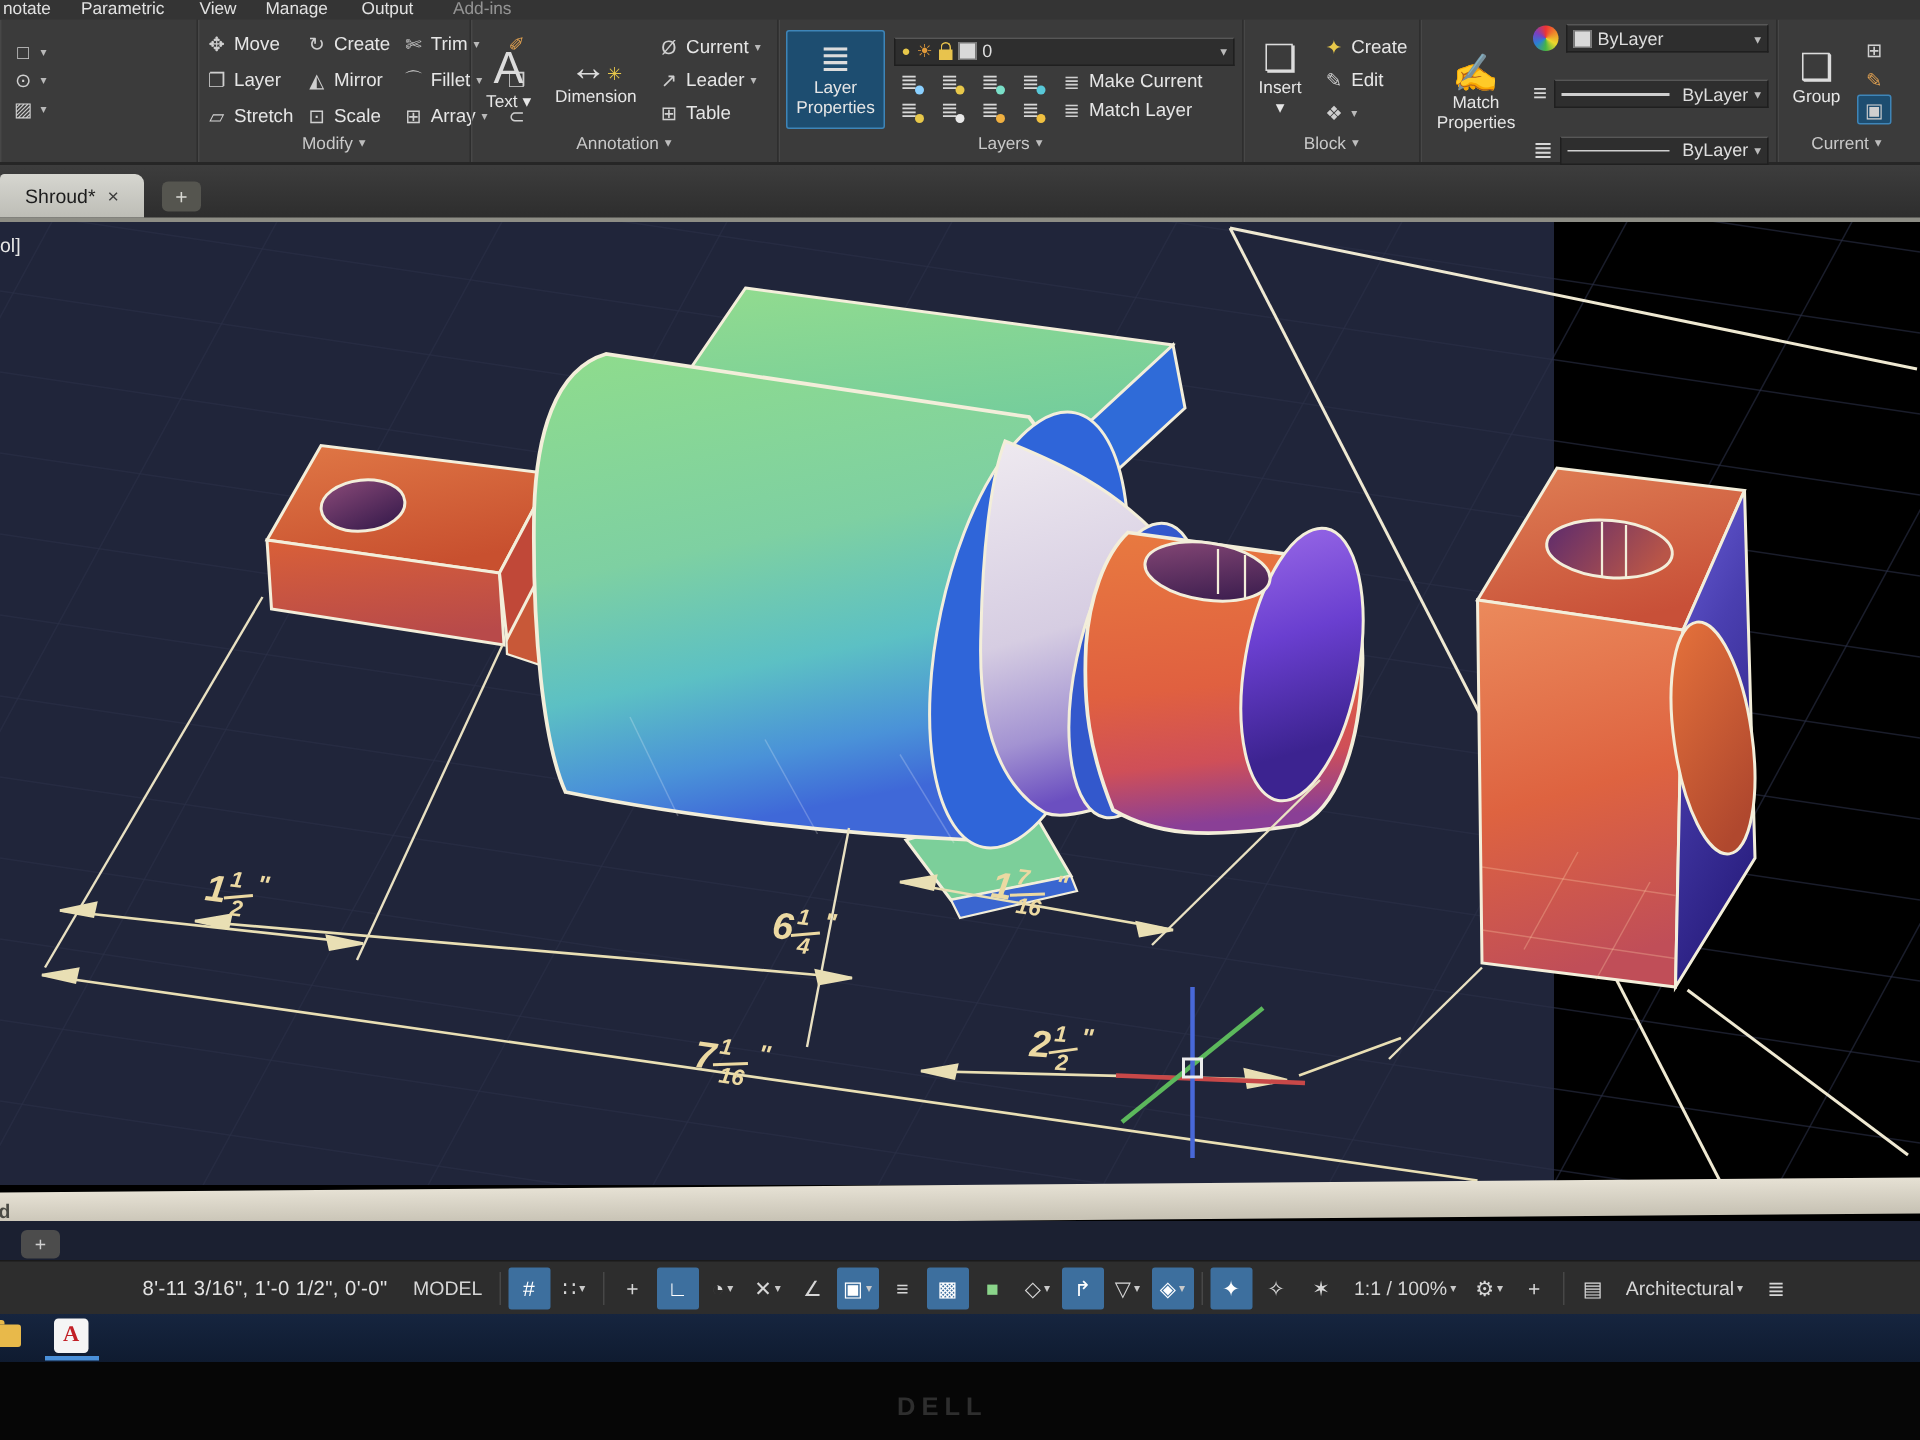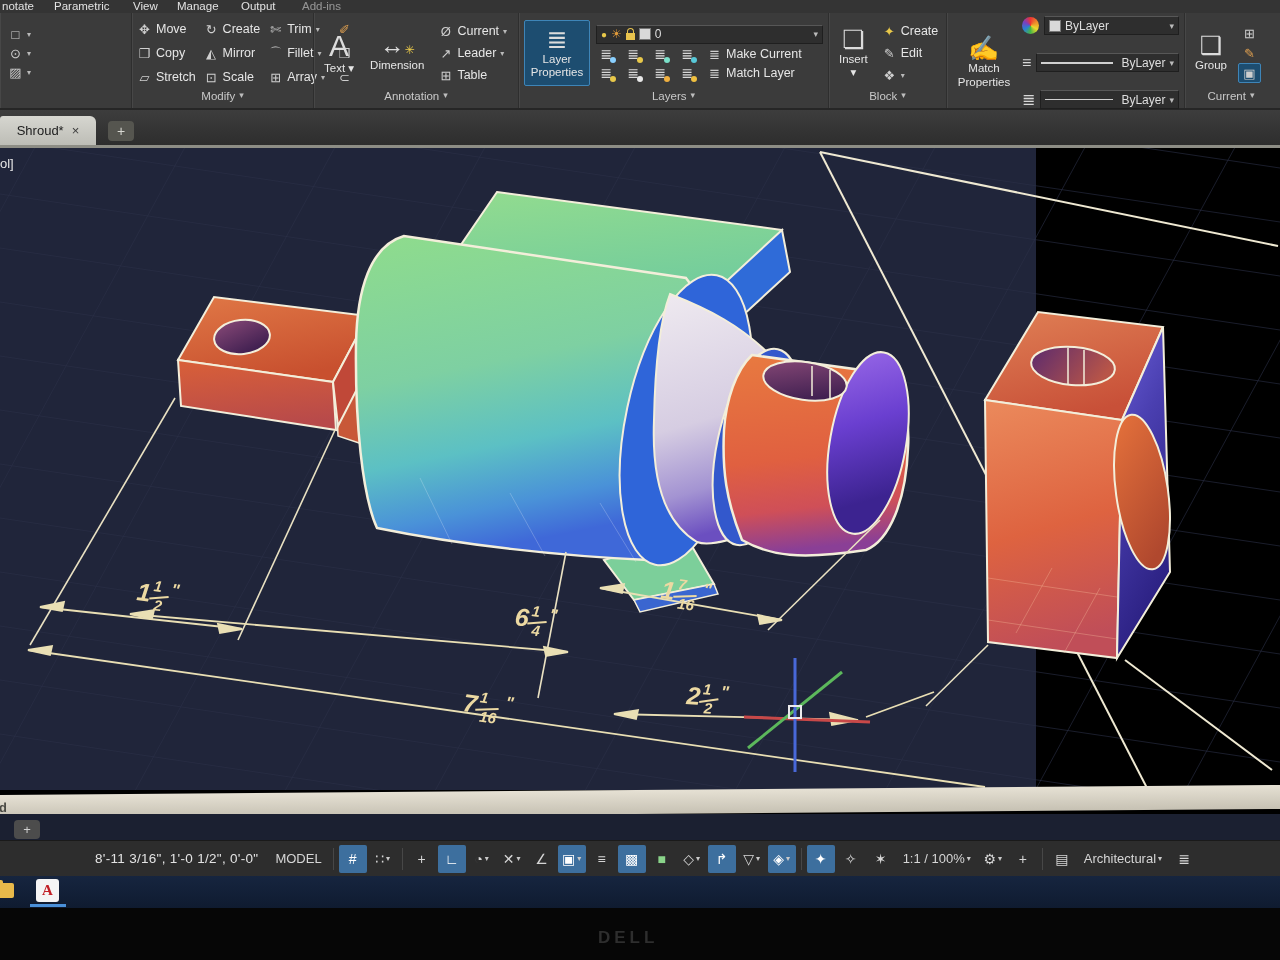--- a/index.html
+++ b/index.html
@@ -135,21 +135,21 @@
 
       <div class="panel" style="width:182px">
         <div class="pbody" style="padding-left:2px">
           <div class="grid3">
             <div class="rbtn">
                 <span class="ric">✥</span>
                 <span>Move</span>
               </div>
             <div class="rbtn">
                 <span class="ric">❐</span>
-                <span>Copy</span>
+                <span>Layer</span>
               </div>
             <div class="rbtn">
                 <span class="ric">▱</span>
                 <span>Stretch</span>
               </div>
             <div class="rbtn">
                 <span class="ric">↻</span>
                 <span>Create</span>
               </div>
             <div class="rbtn">

